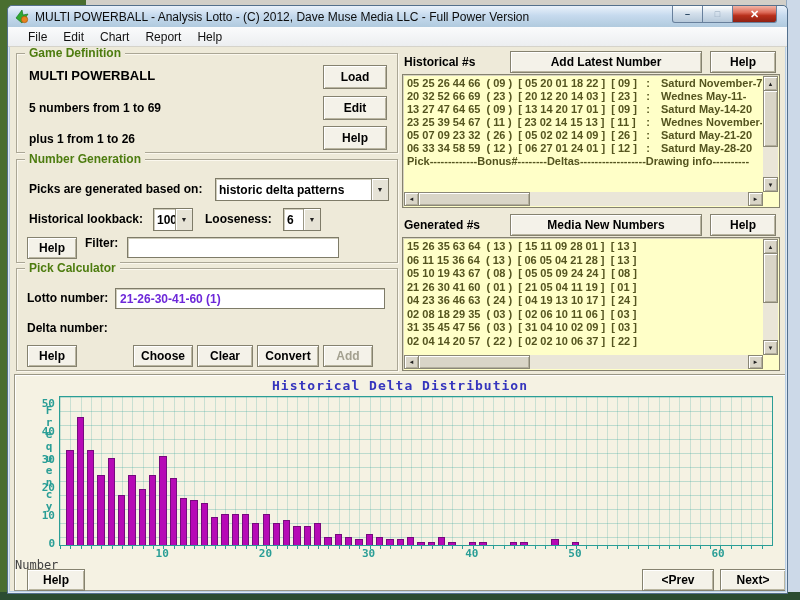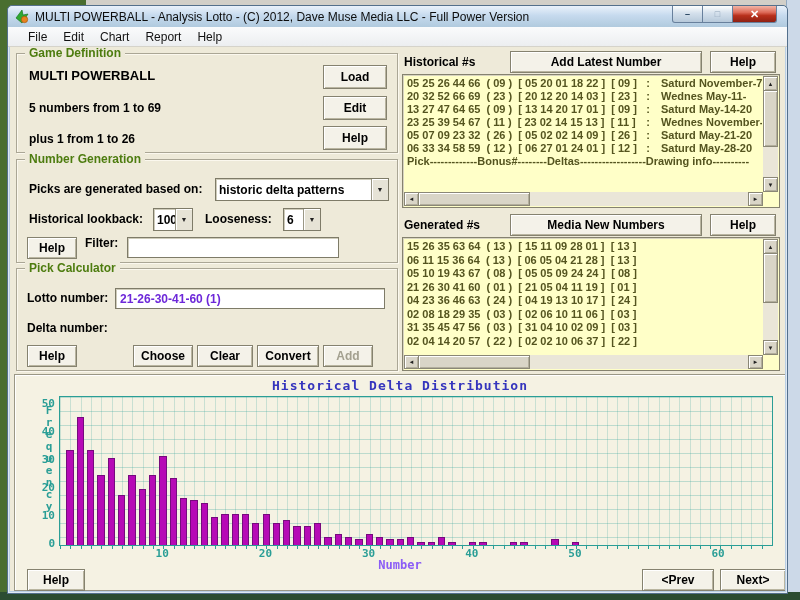--- a/index.html
+++ b/index.html
@@ -83,22 +83,22 @@
           repeating-linear-gradient(to right, rgba(42,158,150,.22) 0 1px, transparent 1px 10.32px)}
   .bar{position:absolute;bottom:0;background:#b609b6;border:1px solid #760a7d;border-bottom:none;box-sizing:border-box}
   .ytick{position:absolute;width:28px;text-align:right;font-family:"DejaVu Sans Mono",monospace;
         font-weight:bold;font-size:11px;color:#2a9e96}
   .xtick{position:absolute;width:24px;text-align:center;font-family:"DejaVu Sans Mono",monospace;
         font-weight:bold;font-size:11px;color:#2a9e96}
   .minor-ticks{position:absolute;left:45px;top:170px;width:712px;height:4px;
         background:repeating-linear-gradient(to right,#2a9e96 0 1px,transparent 1px 10.32px)}
   .freq-label{position:absolute;left:28px;top:30px;width:12px;text-align:center;
         font-family:"DejaVu Sans Mono",monospace;font-weight:bold;font-size:11px;color:#2a9e96;line-height:12px}
-  .xlabel{position:absolute;top:183px;left:0;width:100%;text-align:center;
-        font-family:"DejaVu Sans Mono",monospace;font-weight:bold;font-size:12px;color:#8b5cf6}
+  .xlabel{position:absolute;top:183px;left:0;width:100%;text-align:left;
+        font-family:"DejaVu Sans Mono",monospace;font-weight:normal;font-size:12px;color:#404040}
 </style>
 </head>
 <body>
 
 <div class="bg-top"></div>
 <div class="bg-right"></div>
 <div class="bg-bottom"></div>
 
 <div class="window">
   <div class="titlebar">

